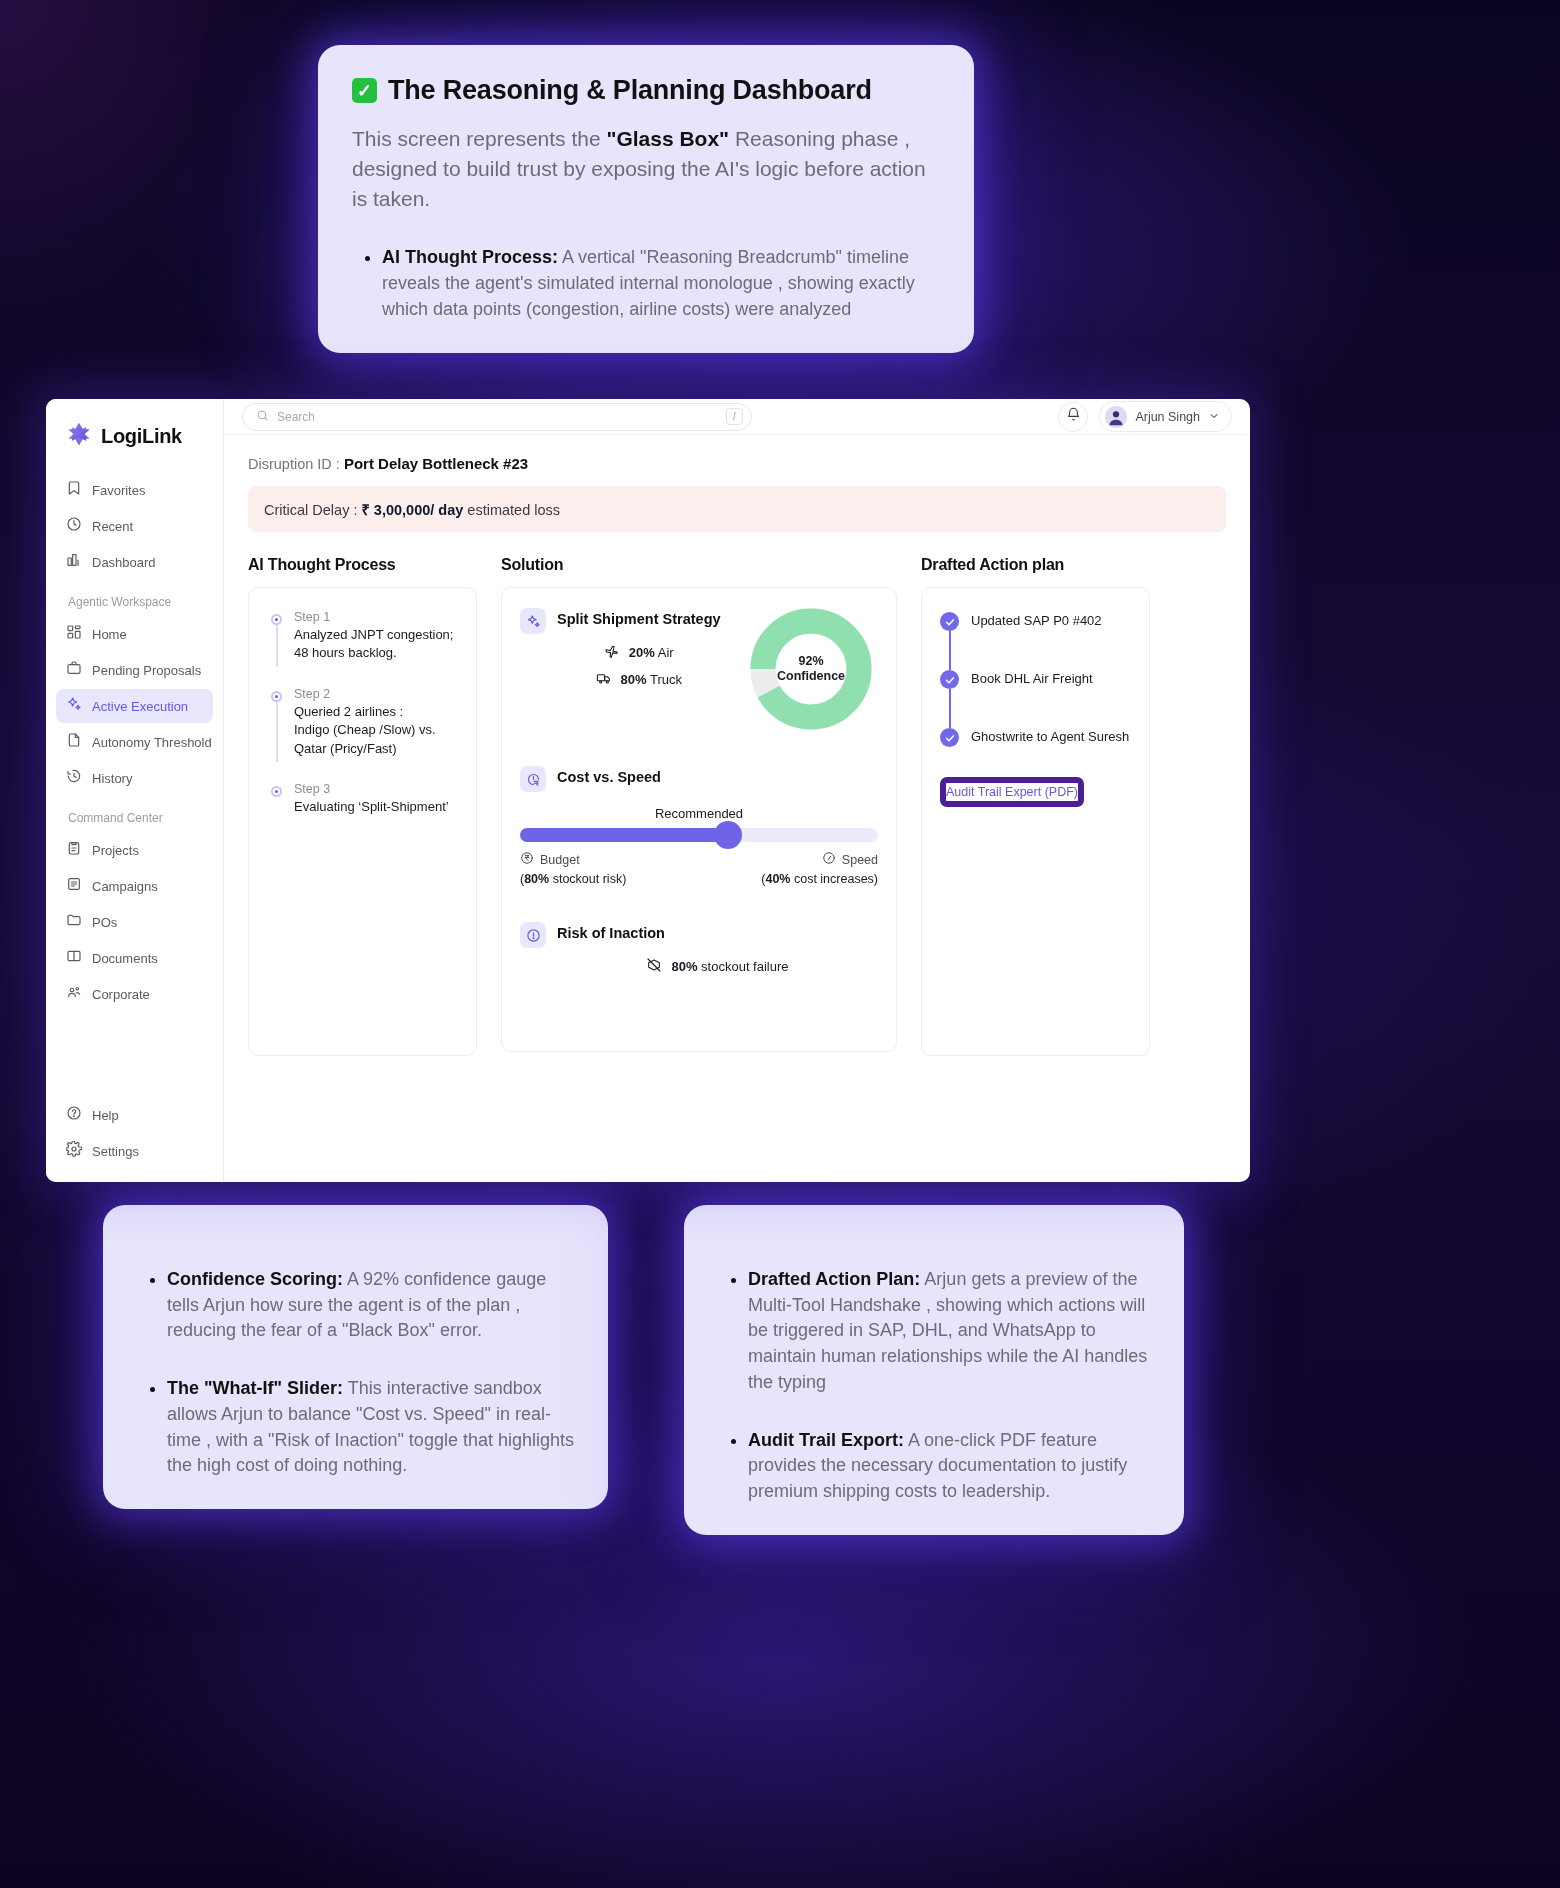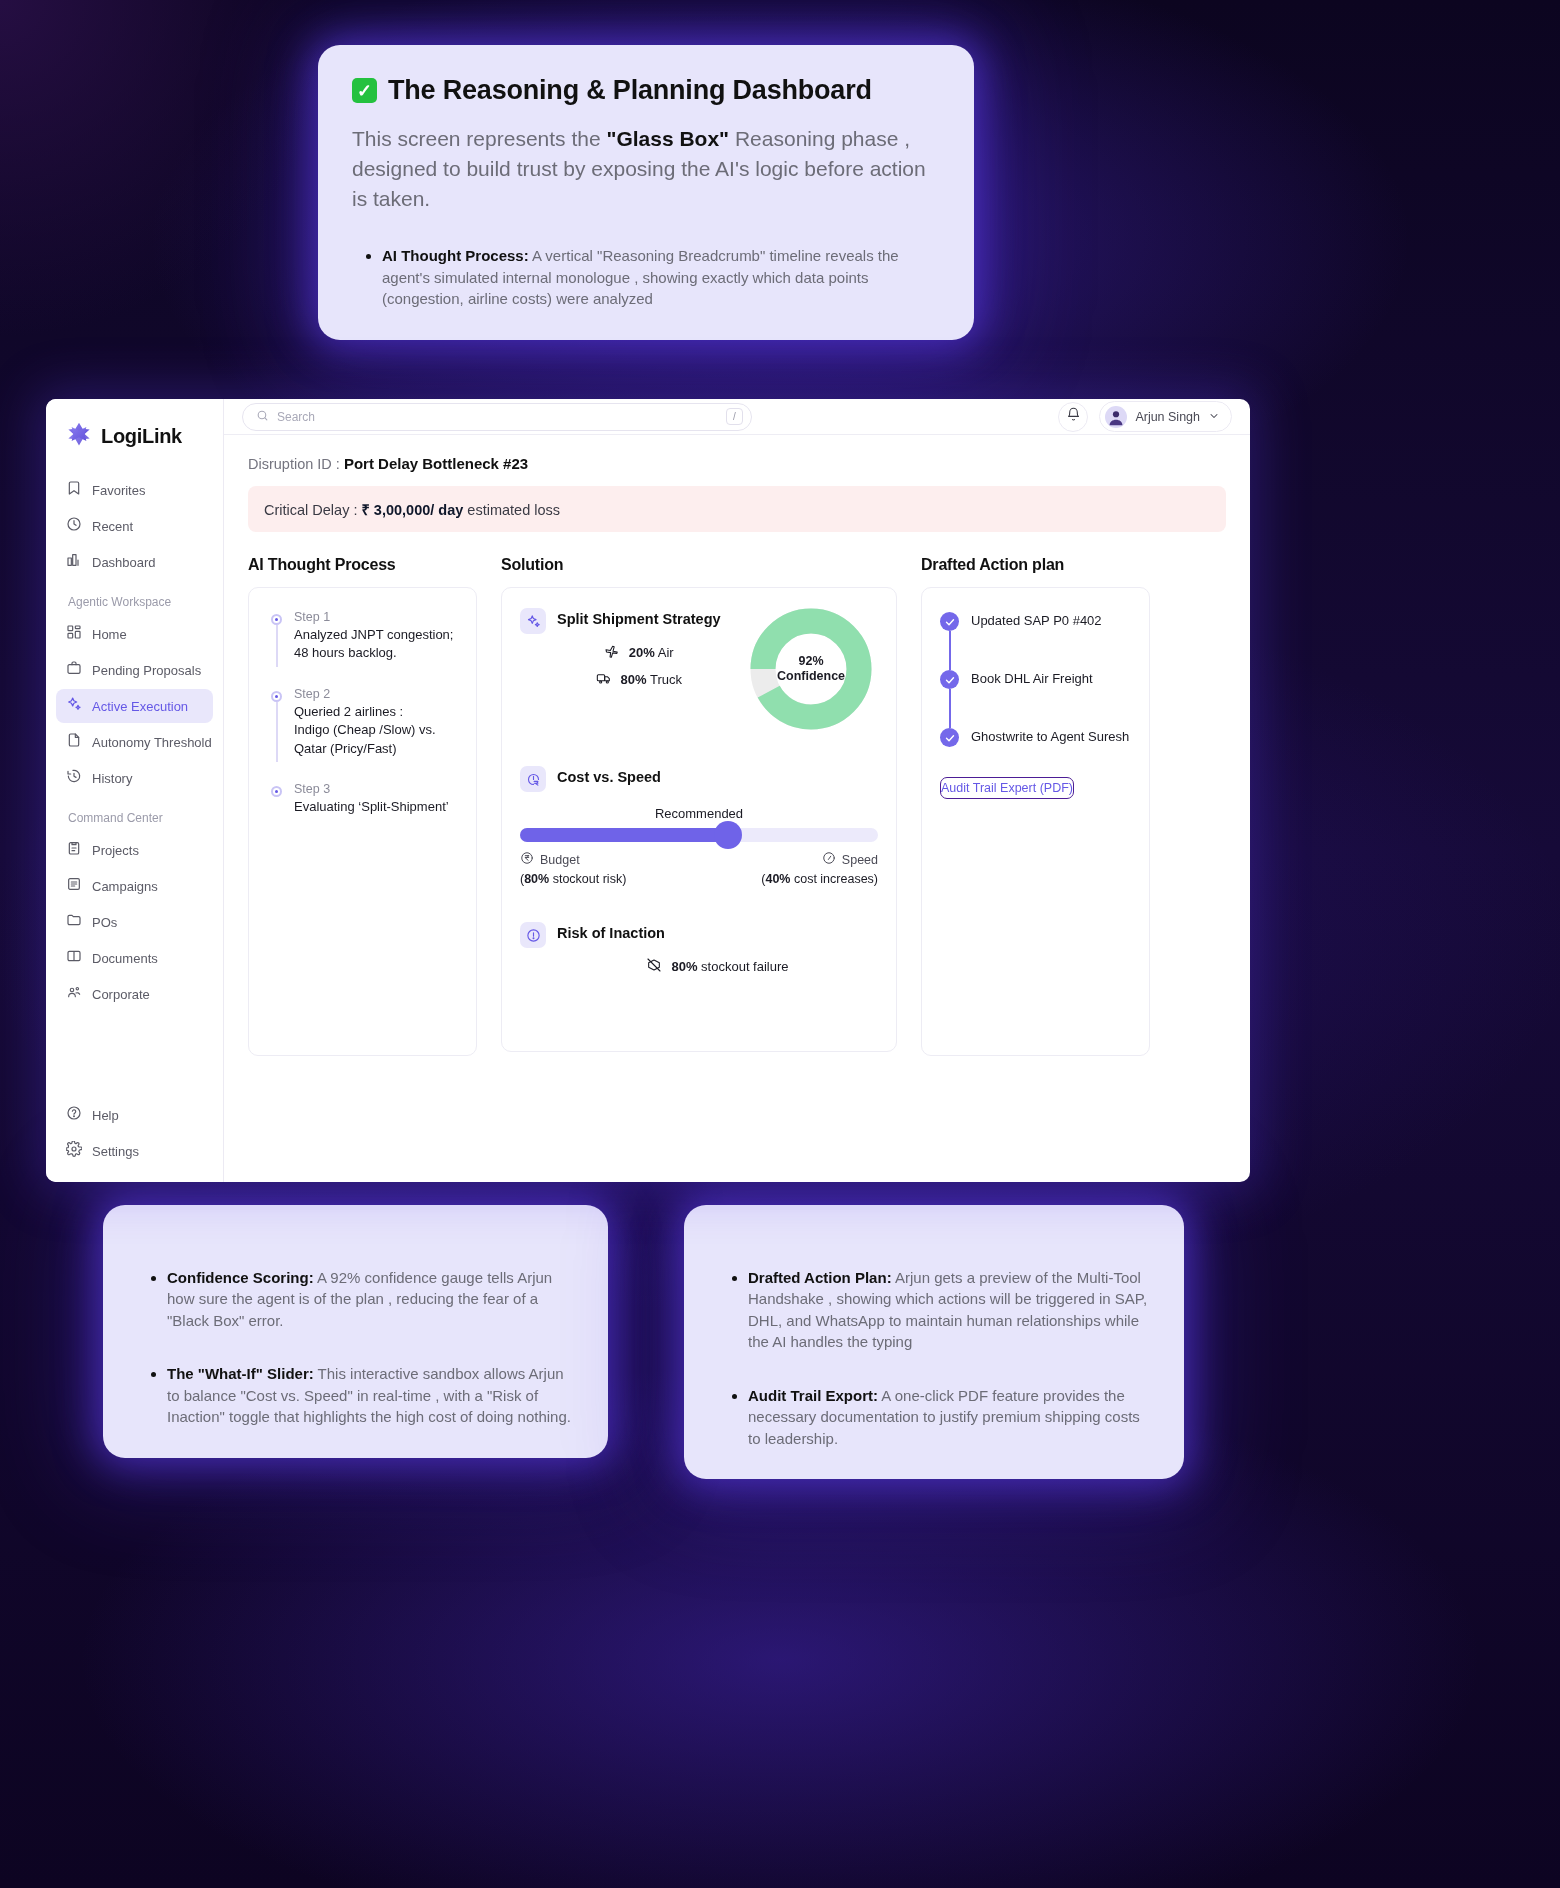--- a/index.html
+++ b/index.html
@@ -34,21 +34,21 @@
   }
   .anno-title { font-size: 27px; font-weight: 700; color:#111; display:flex; align-items:center; gap:11px; letter-spacing:-.2px;}
   .check-emoji {
     width: 25px; height: 25px; border-radius: 5px; background:#24c13f;
     display:inline-flex; align-items:center; justify-content:center;
     color:#fff; font-size:18px; font-weight:700; line-height:1;
   }
   .anno p { color:#6c6c77; font-size:21px; line-height:1.42; margin-top:18px; }
   .anno p b, .anno li b { color:#111; font-weight:700; }
   .anno ul { margin-top: 20px; padding-left: 30px; }
-  .anno li { color:#6c6c77; font-size:15px; line-height:1.43; margin-bottom:22px;margin-top:32px; }
+  .anno li { color:#6c6c77; font-size:18px; line-height:1.43; margin-bottom:22px;margin-top:32px; }
   .anno li:last-child { margin-bottom:0; }
   .anno li::marker { color:#111; }
 
   #anno-top { left: 318px; top: 45px; width: 656px; }
   #anno-bl  { left: 103px; top: 1205px; width: 505px; }
   #anno-br  { left: 684px; top: 1205px; width: 500px; }
 
   
   .app {
     position: absolute; left: 46px; top: 399px; width: 1204px; height: 783px;
@@ -145,21 +145,21 @@
   .btn-ghost { flex:1; border:1px solid #b7b0f0; color:#6558e6; background:#fff;}
   .btn-primary { flex:1; border:none; background:#7468ea; color:#fff;}
 
   
   .plan-step { display:flex; gap:12px; position:relative; padding-bottom: 39px;}
   .plan-step:last-of-type { padding-bottom: 0;}
   .chk { width:19px;height:19px;border-radius:50%; background:#7468ea; display:flex;align-items:center;justify-content:center; flex:0 0 19px; position:relative; z-index:2;}
   .plan-line { position:absolute; left:9px; top:19px; bottom:0; width:2px; background:#7468ea; z-index:1;}
   .plan-step:last-of-type .plan-line { display:none; }
   .plan-text { font-size:13px; color:#1b1b24; padding-top:1px;}
-  .pdf-btn { margin-top:30px; height:22px; border:1px solid #4c1d95; border-radius:7px; color:#6558e6; background:#fff; font-size:12.5px; display:flex; align-items:center; justify-content:center; cursor:pointer;}
+  .pdf-btn { margin-top:30px; height:30px; border:6px solid #4c1d95; border-radius:7px; color:#6558e6; background:#fff; font-size:12.5px; display:flex; align-items:center; justify-content:center; cursor:pointer;}
 </style>
 </head>
 <body>
 
 <div class="bg-glow"></div>
 <div class="corner-tl"></div>
 
 <div class="anno" id="anno-top">
   <div class="anno-title">
     <span class="check-emoji">✓</span>

